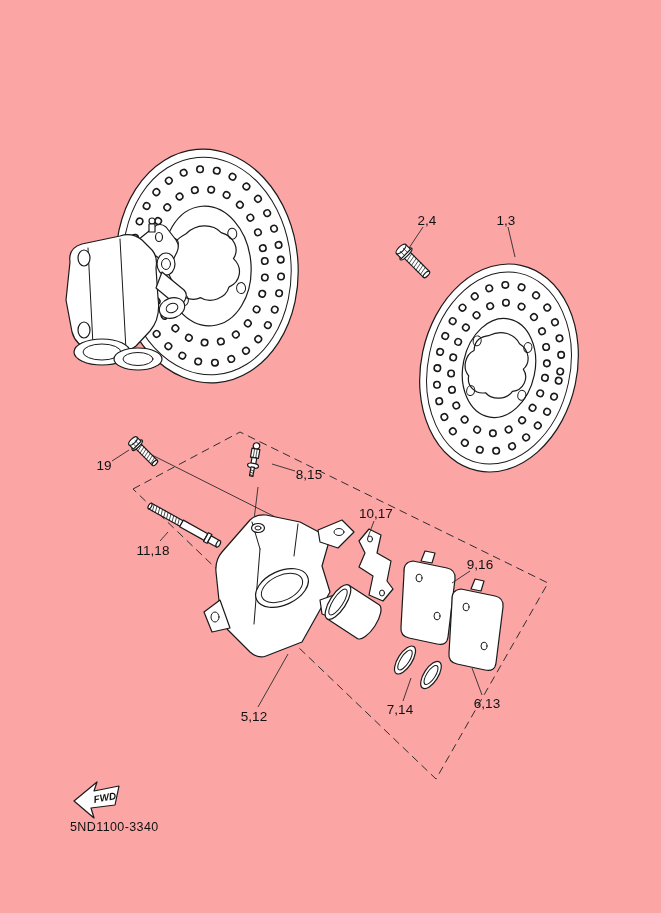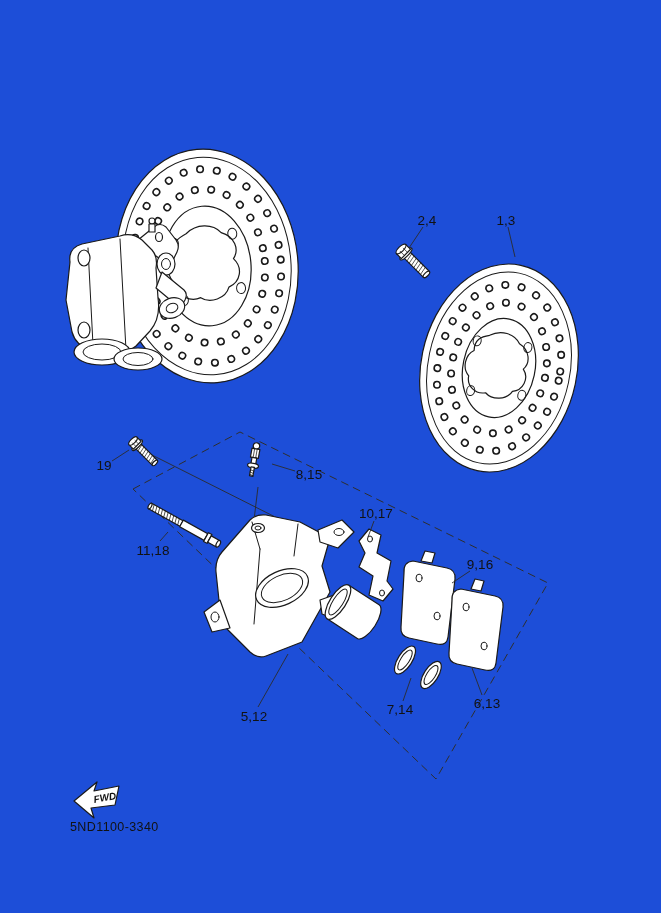--- a/index.html
+++ b/index.html
@@ -1,16 +1,16 @@
 <!DOCTYPE html>
 <html><head>
 <meta charset="utf-8">
 <style>
   html,body{margin:0;padding:0;background:#ffffff;}
-  .canvas{position:relative;width:661px;height:913px;background:#1d4ed8;font-family:"Liberation Sans",sans-serif;overflow:hidden;}
+  .canvas{position:relative;width:661px;height:913px;background:#fca5a5;font-family:"Liberation Sans",sans-serif;overflow:hidden;}
   svg{display:block;}
   .s  {fill:#ffffff;stroke:#1a1a1a;stroke-width:1.2;stroke-linejoin:round;stroke-linecap:round;}
   .o  {fill:none;stroke:#1a1a1a;stroke-width:1;stroke-linejoin:round;stroke-linecap:round;}
   .thin{stroke-width:.7;}
   .dotsB{fill:none;stroke:#1a1a1a;stroke-linecap:round;}
   .dotsW{fill:none;stroke:#ffffff;stroke-linecap:round;}
   .leader{fill:none;stroke:#2b2b2b;stroke-width:.9;}
   .dash{fill:none;stroke:#2e2e2e;stroke-width:1;stroke-dasharray:8 5;}
   .callout{font-family:"Liberation Sans",sans-serif;font-size:13.5px;fill:#121212;}
   .code{font-family:"Liberation Sans",sans-serif;font-size:12.5px;letter-spacing:.4px;fill:#121212;}

